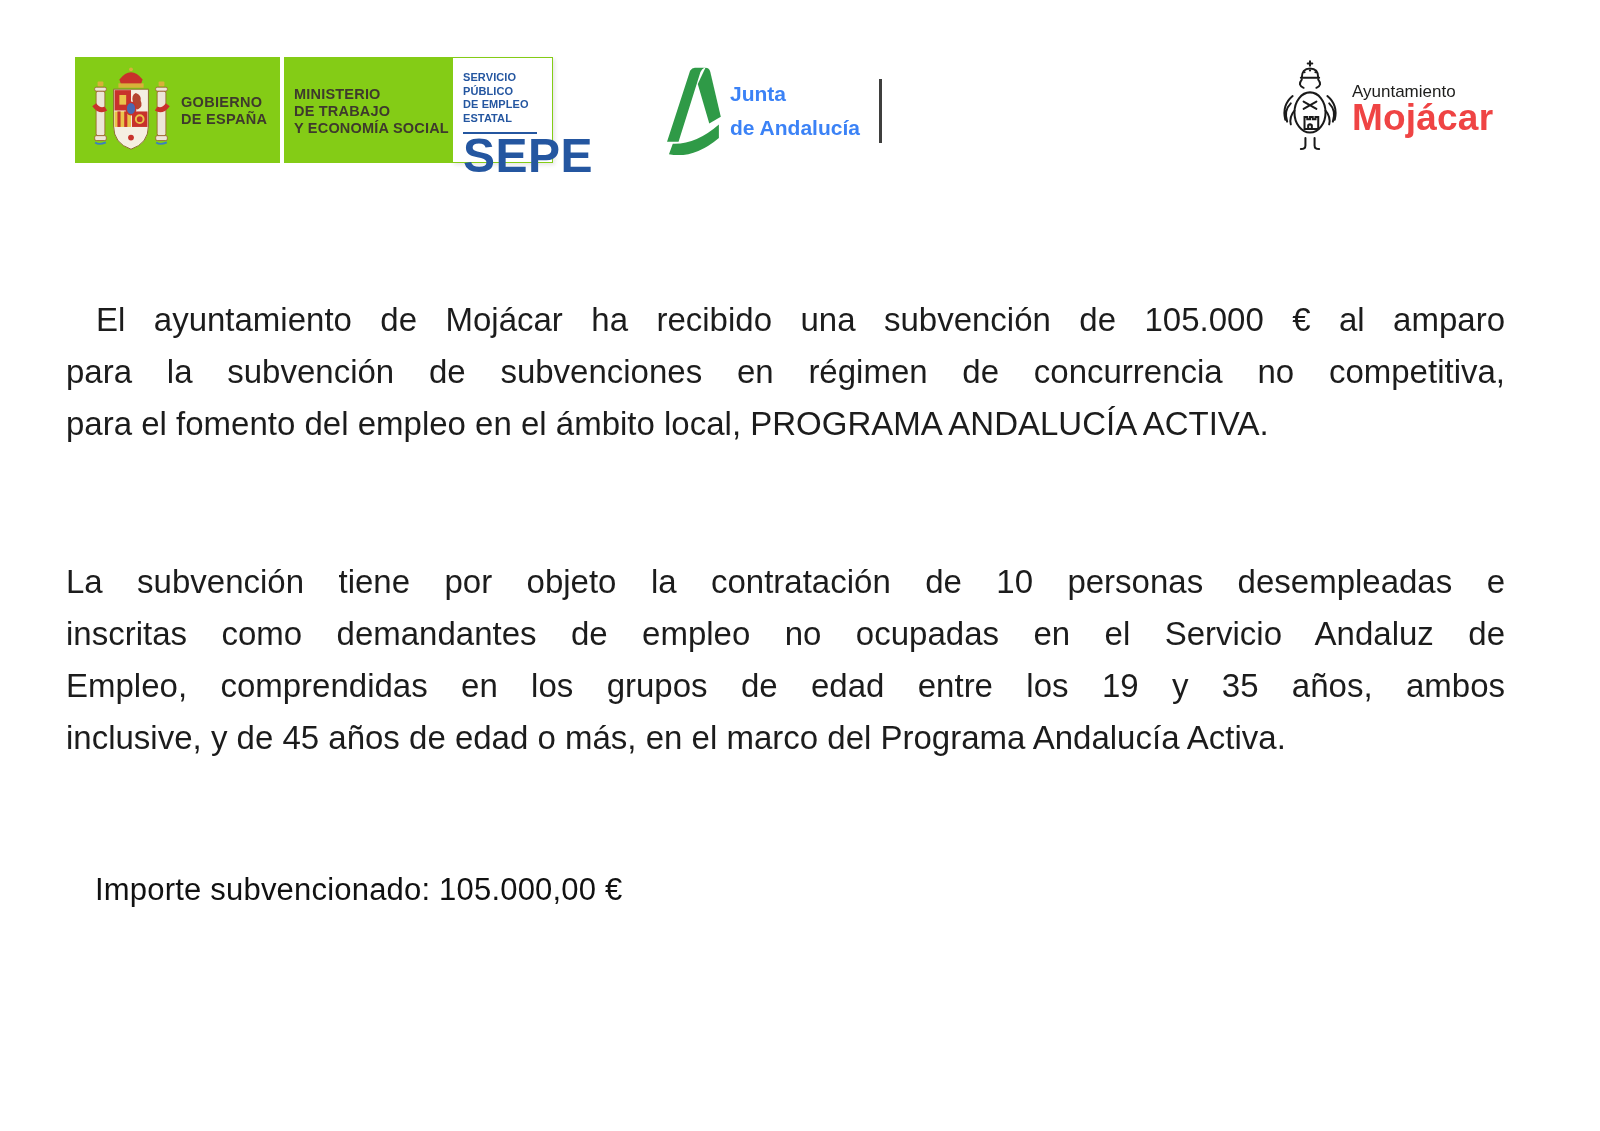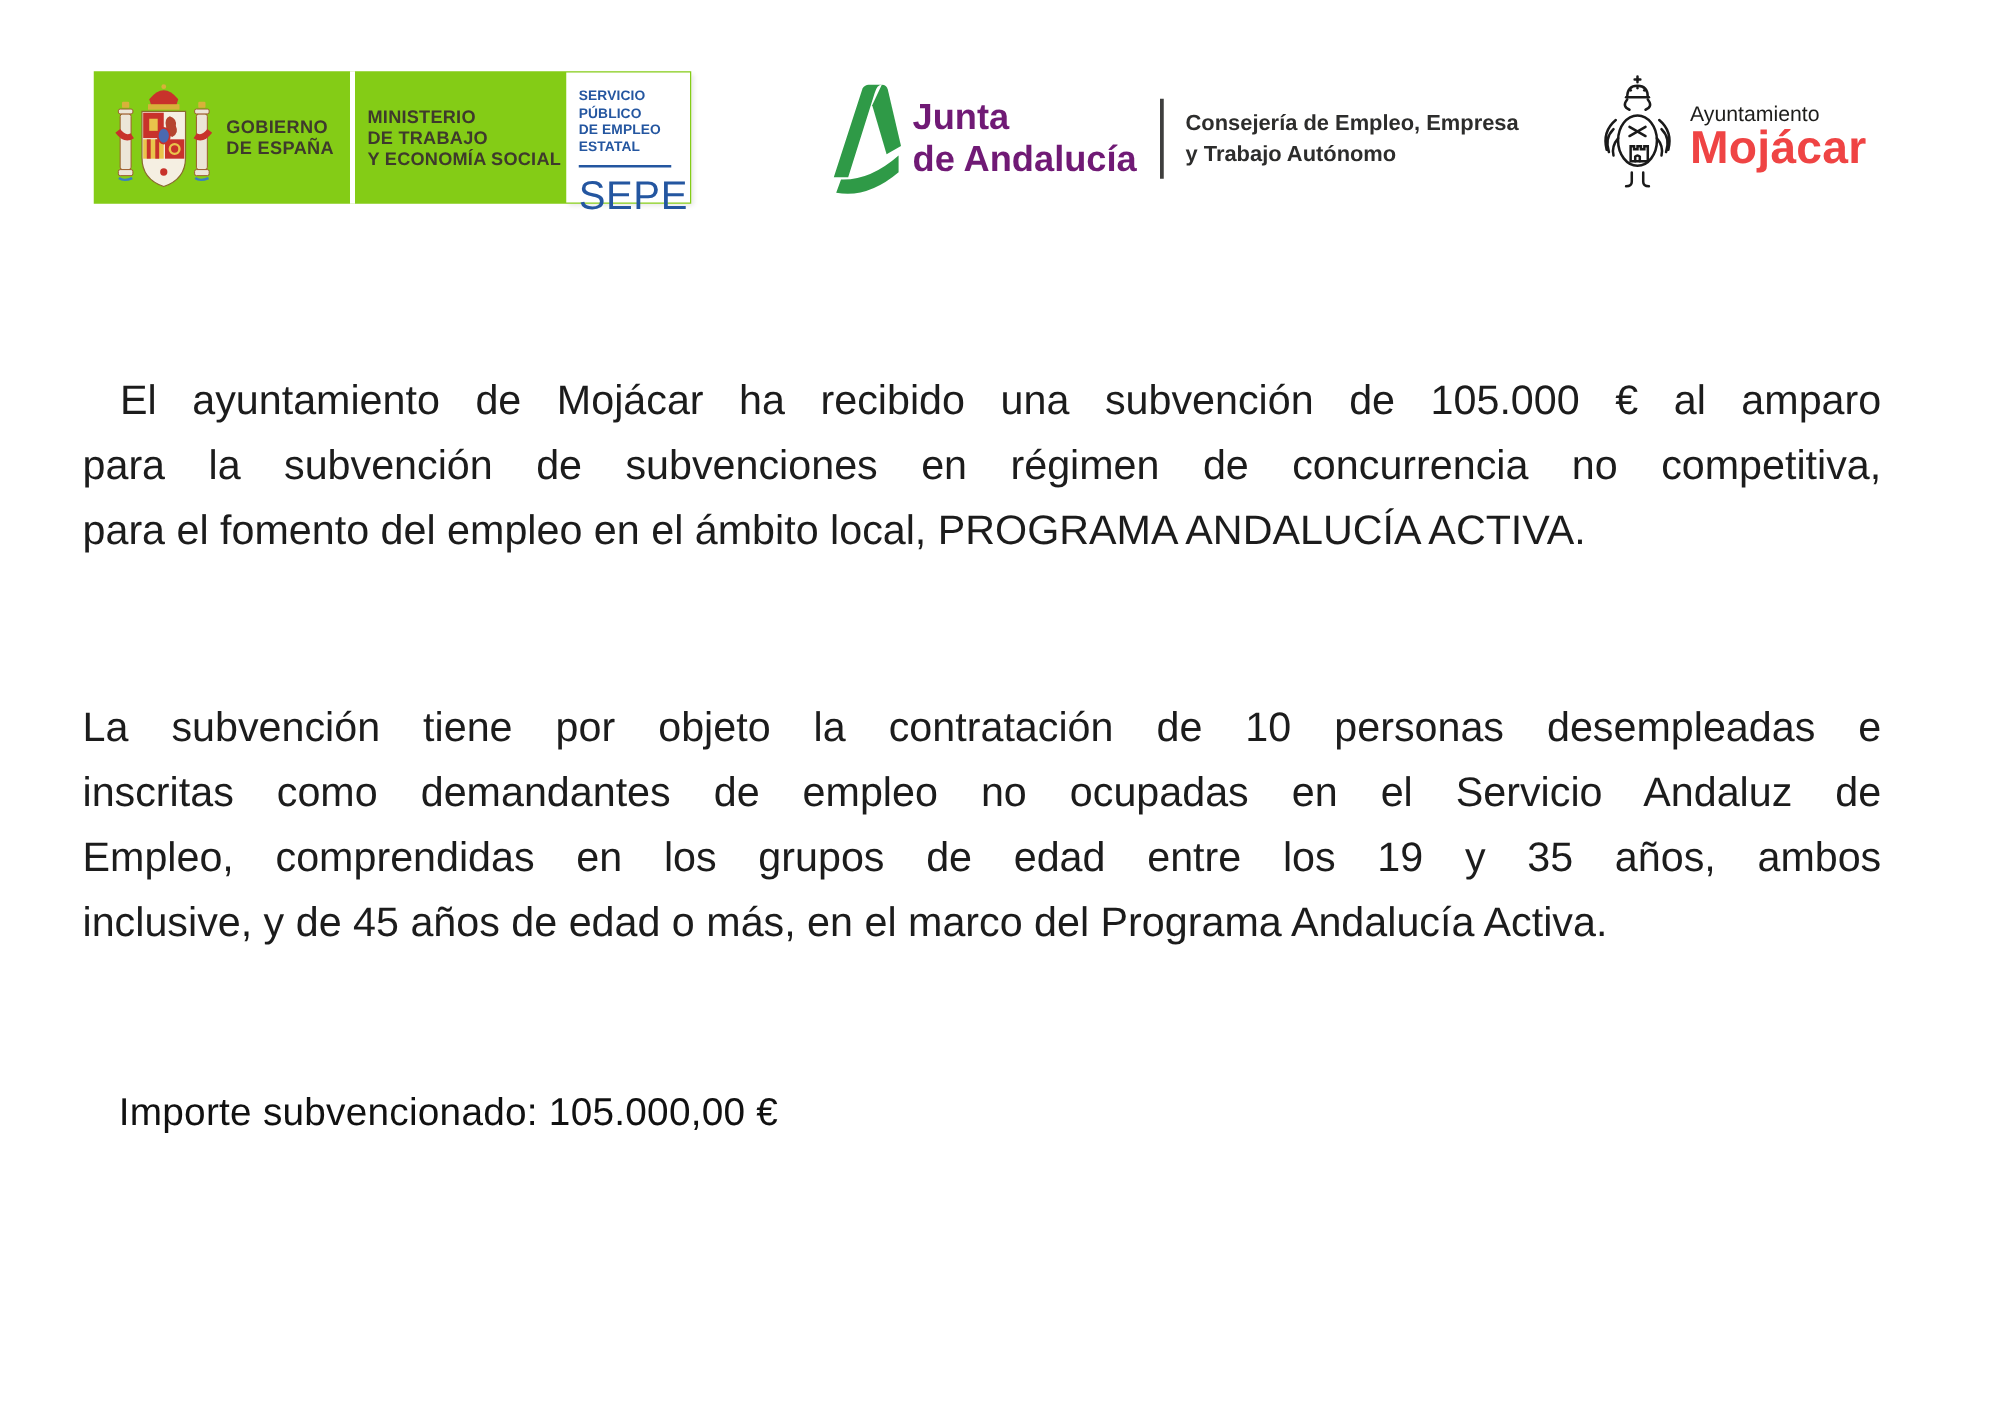--- a/index.html
+++ b/index.html
@@ -24,24 +24,24 @@
     position:absolute; left:219px; top:29px; font-size:14.5px; font-weight:bold;
     color:#3e3a2c; line-height:17px; letter-spacing:0.2px;
   }
   .sepe-box {
     width:101px; height:106px; background:#ffffff; border:1px solid #84cc16;
     box-shadow:2px 2px 4px rgba(0,0,0,0.10);
     padding:13px 0 0 10px;
   }
   .sepe-small { font-size:11px; font-weight:bold; color:#2456A0; line-height:13.5px; letter-spacing:0.1px; }
   .sepe-rule { width:74px; height:2px; background:#2456A0; margin:7px 0 3px 0; }
-  .sepe-big { font-size:32px; font-weight:normal; color:#2456A0; letter-spacing:0.5px; line-height:38px; }
+  .sepe-big { font-size:48px; font-weight:bold; color:#2456A0; letter-spacing:0.5px; line-height:38px; }
 
   .junta-group { position:absolute; left:663px; top:6px; display:flex; align-items:center; }
-  .junta-names { margin-left:9px; font-size:29px; font-weight:bold; color:#701a75; line-height:34px; }
+  .junta-names { margin-left:9px; font-size:21px; font-weight:bold; color:#3b82f6; line-height:34px; }
   .junta-divider { width:3px; height:64px; background:#3f3f3e; margin:0 17px 0 19px; }
   .junta-dept { font-size:17.5px; font-weight:bold; color:#2d2d2c; line-height:25px; }
 
   .moja-group { position:absolute; left:1278px; top:2px; display:flex; align-items:center; }
   .moja-text { margin-left:10px; }
   .moja-ayto { font-size:17px; color:#1d1d1b; line-height:21px; }
   .moja-name { font-size:37px; font-weight:bold; color:#ef4444; line-height:32px; letter-spacing:0.2px; }
 
   
   .para {
@@ -121,24 +121,20 @@
       <svg viewBox="0 0 60 100" width="58" height="96">
         <path d="M4,82 L28,8 Q30,5 33,5 L44,5 Q40,5 38,12 L16,82 Z" fill="#2F9A47"></path>
         <path d="M44,5 Q48,5 49,9 L60,56 L48,63 L36,22 Z" fill="#2F9A47"></path>
         <path d="M6,95 Q32,100 58,78 L58,64 Q34,85 10,84 Z" fill="#2F9A47"></path>
       </svg>
       <div class="junta-names">
         <div>Junta</div>
         <div>de Andalucía</div>
       </div>
       <div class="junta-divider"></div>
-      <div class="junta-dept">
-        <div>Consejería de Empleo, Empresa</div>
-        <div>y Trabajo Autónomo</div>
-      </div>
     </div>
 
     <div class="moja-group">
       <svg viewBox="0 0 70 104" width="64" height="96" fill="none" stroke="#1a1a1a" stroke-width="2.2" stroke-linecap="round">
         <path d="M35,2 v5 M32.5,4.5 h5"></path>
         <path d="M26,20 Q26,10 35,10 Q44,10 44,20"></path>
         <circle cx="29" cy="14" r="1.2" fill="#1a1a1a" stroke="none"></circle>
         <circle cx="35" cy="12" r="1.2" fill="#1a1a1a" stroke="none"></circle>
         <circle cx="41" cy="14" r="1.2" fill="#1a1a1a" stroke="none"></circle>
         <path d="M25,20 h20"></path>

